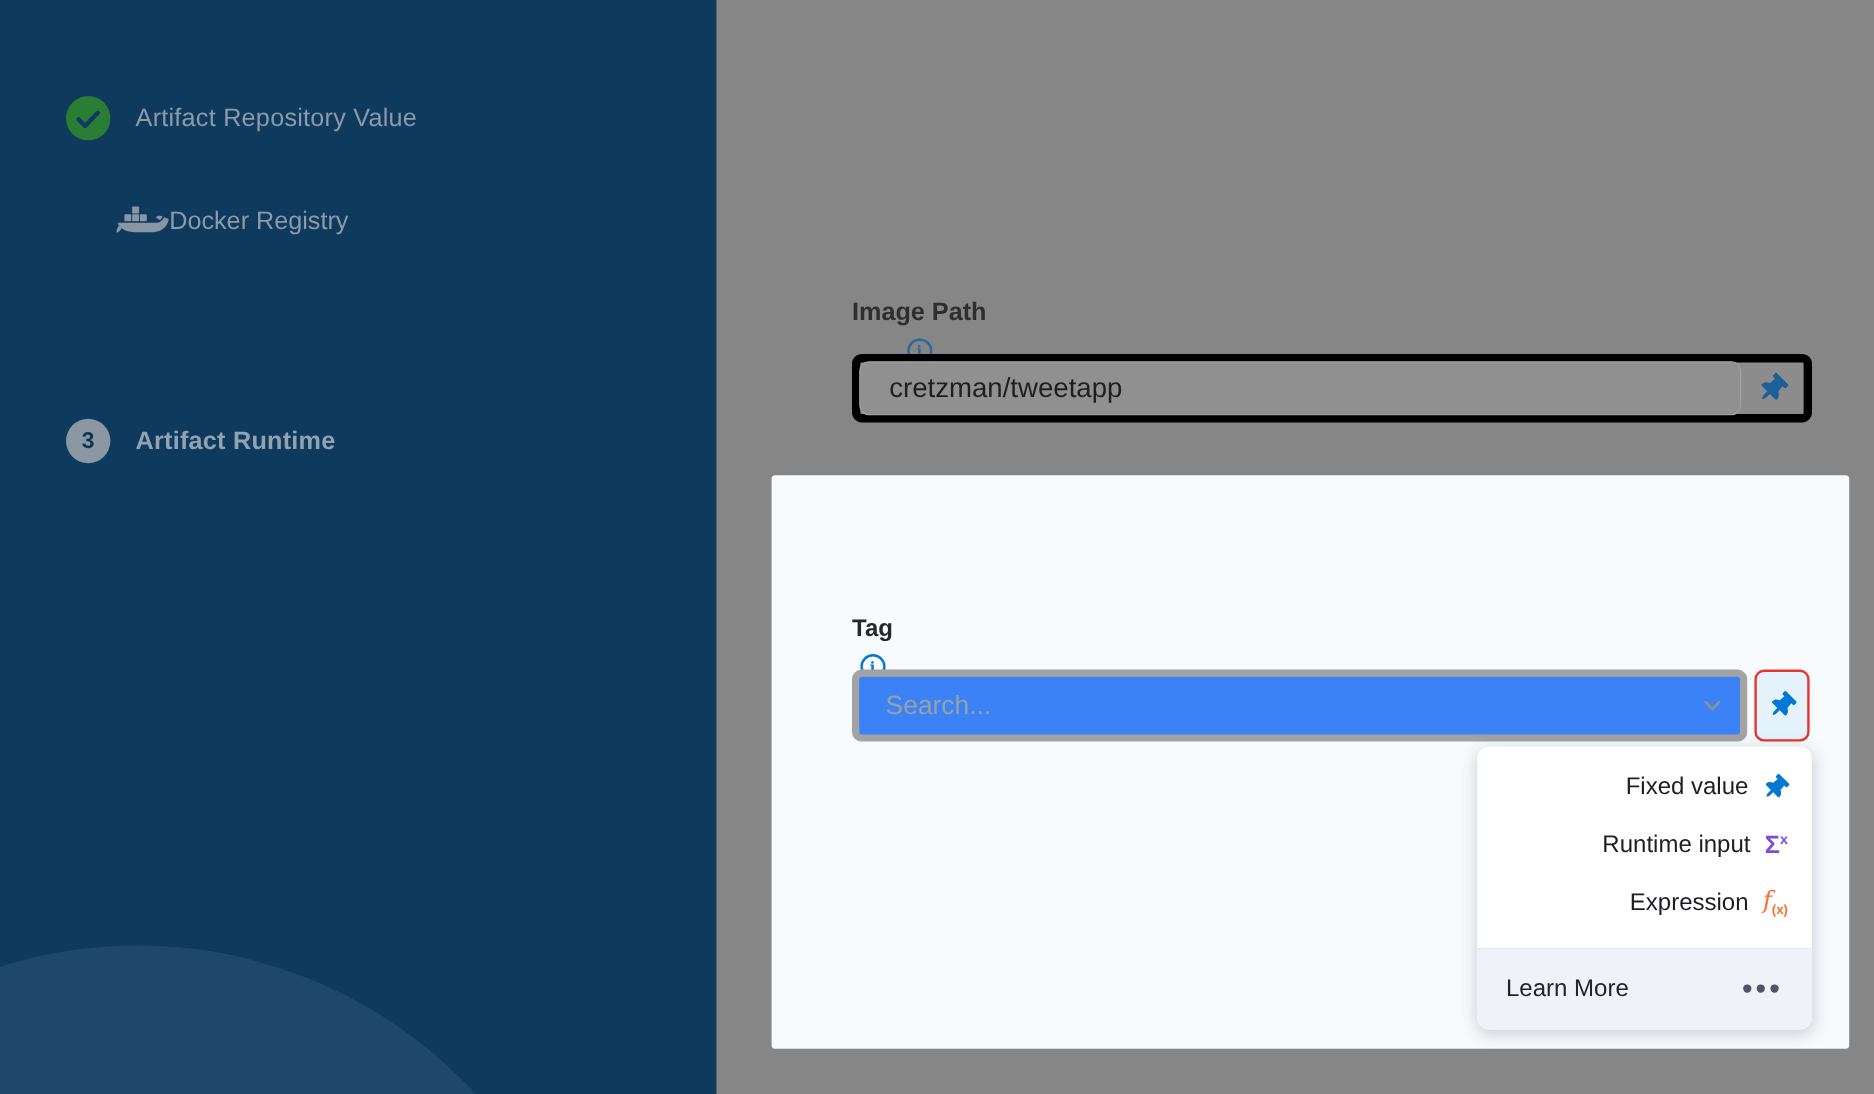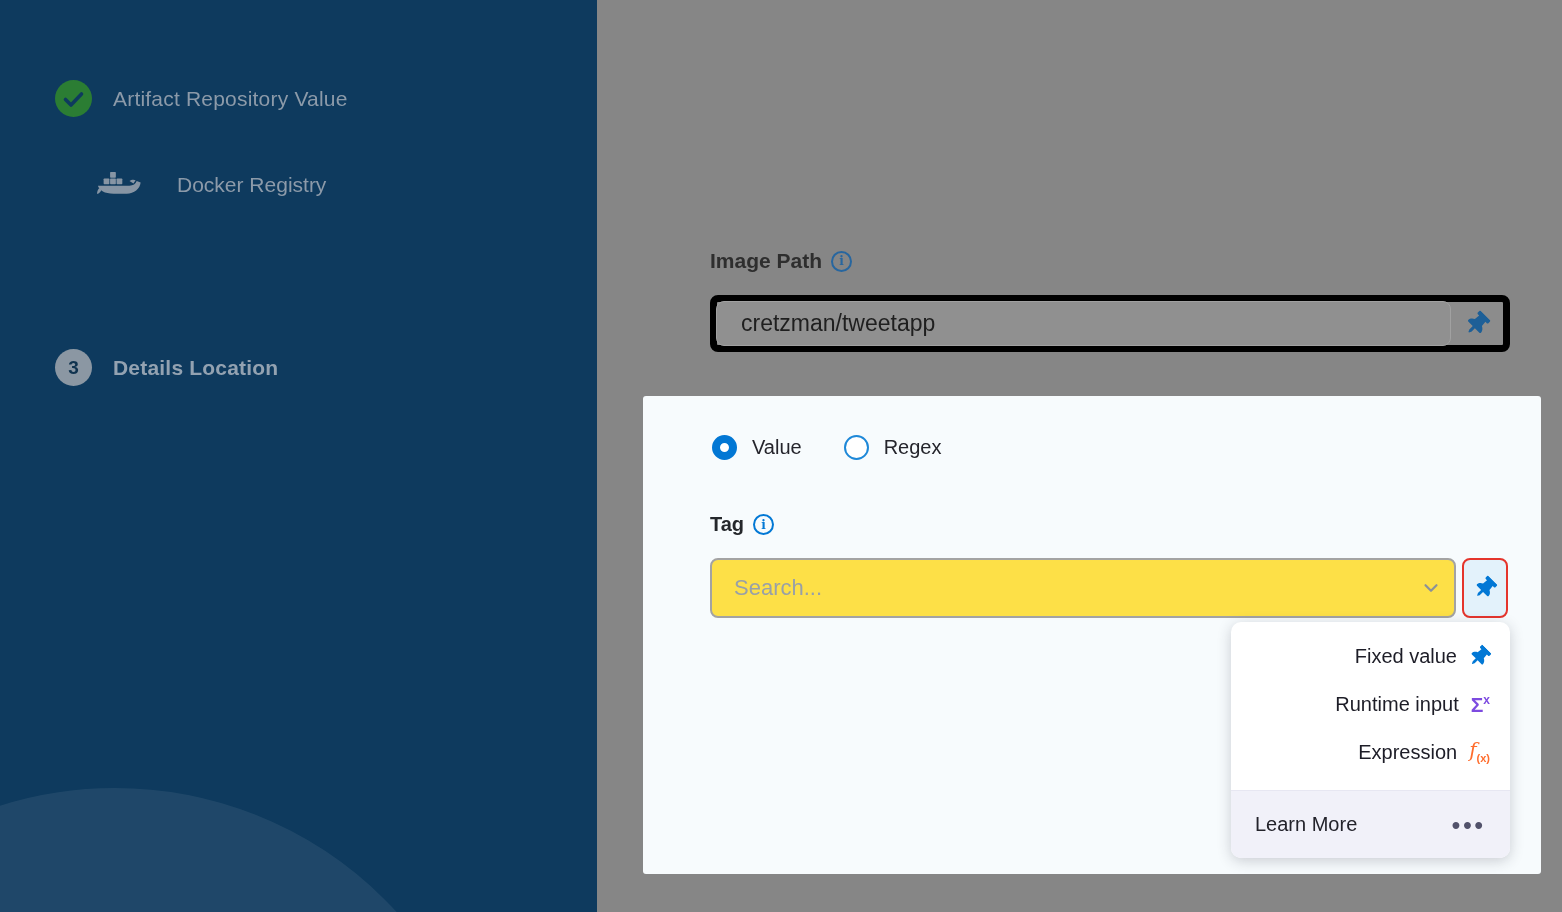--- a/index.html
+++ b/index.html
@@ -11,26 +11,26 @@
   
   .sidebar { position:absolute; left:0; top:0; width:597px; height:912px; background:#0e3a5e; overflow:hidden; }
   .sidebar-arc { position:absolute; left:-267px; top:788px; width:764px; height:764px; border-radius:50%;
                  border:132px solid rgba(255,255,255,0.07); }
   .step-row { position:absolute; left:55px; display:flex; align-items:center; gap:21px; cursor:pointer; }
   .step-row .label { font-size:21px; font-weight:500; color:#8c9aa9; letter-spacing:.2px; }
   .step-row.current .label { font-weight:700; color:#93a2b1; }
   .step-circle-done { width:37px; height:37px; flex:0 0 37px; }
   .step-circle-num { width:37px; height:37px; flex:0 0 37px; border-radius:50%; background:#8b97a3;
                      color:#10334f; font-size:19px; font-weight:700; display:flex; align-items:center; justify-content:center; }
-  .docker-row { position:absolute; left:95px; display:flex; align-items:center; gap:36px; cursor:pointer;text-align:center; }
+  .docker-row { position:absolute; left:95px; display:flex; align-items:center; gap:0; cursor:pointer;text-align:center; }
   .docker-row .label { font-size:21px; font-weight:500; color:#8c9aa9; }
 
   
   .main-title { position:absolute; left:710px; top:84px; font-size:39px; font-weight:700; color:#161616; letter-spacing:.3px; }
-  .field-label { position:absolute; display:flex; align-items:center; gap:9px; font-size:21px; font-weight:600; color:#2e2e2e; }
+  .field-label { position:absolute; display:flex; align-items:center; gap:9px; font-size:21px; font-weight:600; color:#2e2e2e;flex-direction:column; }
   .info-badge { width:21px; height:21px; border-radius:50%; display:inline-flex; align-items:center; justify-content:center;
                 font-size:12px; font-weight:700; font-family:"DejaVu Serif",serif; cursor:pointer; }
   .info-dim { border:2px solid #27669f; color:#27669f; }
   .info-bright { border:2px solid #0278d5; color:#0278d5; }
 
   .imagepath-wrap { position:absolute; left:710px; top:295px; width:800px; height:57px; display:flex;
                     border:7px solid #000000; border-radius:8px; background:#8c8c8c; }
   .imagepath-input { flex:1; border:1px solid #a1a1a1; border-radius:8px; margin:-1px 0 -1px -1px; background:#909090;
                      font-size:23px; color:#1f1f1f; padding:0 24px; outline:none; font-family:inherit; }
   .imagepath-pin { width:52px; display:flex; align-items:center; justify-content:center; background:transparent;
@@ -42,22 +42,22 @@
   .radio-row { position:absolute; left:69px; top:39px; display:flex; align-items:center; gap:42px; }
   .radio-opt { display:flex; align-items:center; gap:15px; cursor:pointer; }
   .radio-dot { width:25px; height:25px; border-radius:50%; background:#ffffff; }
   .radio-dot.sel { border:8px solid #0277d4; }
   .radio-dot.unsel { border:2px solid #1e88d8; }
   .radio-opt .label { font-size:20px; color:#25252c; }
 
   .tag-label { left:67px; top:117px; color:#24272b; font-weight:700; font-size:20px; }
   .panel .field-label { position:absolute; }
 
-  .tag-field { position:absolute; left:67px; top:162px; width:746px; height:60px; border:2px solid #a3a3a3;
-               border-radius:8px; background:#fde047; display:flex; align-items:center; }
+  .tag-field { position:absolute; left:67px; top:162px; width:746px; height:60px; border:6px solid #a3a3a3;
+               border-radius:8px; background:#3b82f6; display:flex; align-items:center; }
   .tag-input { flex:1; border:none; outline:none; background:transparent; font-size:22px; color:#2c2c33;
                padding:0 22px; font-family:inherit; }
   .tag-input::placeholder { color:#98a0a8; opacity:1; }
   .tag-chevron { width:46px; display:flex; align-items:center; justify-content:center; cursor:pointer; }
   .tag-pin-btn { position:absolute; left:819px; top:162px; width:46px; height:60px; border:2px solid #e5352c;
                  border-radius:8px; background:#e3f2fb; display:flex; align-items:center; justify-content:center; cursor:pointer; }
 
   
   .type-menu { position:absolute; left:588px; top:226px; width:279px; height:236px; background:#ffffff;
                border-radius:10px; box-shadow:0 3px 14px rgba(40,41,61,0.22); display:flex; flex-direction:column; }
@@ -101,51 +101,41 @@
         <path d="M4 27h44c5 0 8.5-2.5 10-6.5l5.5 2c-1 9-9 15.5-19.5 15.5h-18C13 38 6.5 33.5 4 27z"></path>
         <path d="M48 20.5c2.5-2 6-2.5 8.5-1l-3 4.5z"></path>
         <path d="M6 30c-2 2-3.5 5.5-3 8.5 2.5-.5 5-3 6-6z"></path>
       </svg>
       <span class="label">Docker Registry</span>
     </div>
 
 
     <div class="step-row current" style="top:349px;">
       <span class="step-circle-num">3</span>
-      <span class="label">Details Location</span>
+      <span class="label">Artifact Runtime</span>
     </div>
   </div>
 
 
   <div class="field-label" style="left:710px; top:249px;">
     <span>Image Path</span>
     <span class="info-badge info-dim">i</span>
   </div>
 
   <div class="imagepath-wrap">
     <input class="imagepath-input" type="text" value="cretzman/tweetapp" style="">
     <button class="imagepath-pin">
       <svg class="pin-svg" width="24" height="24" viewBox="0 0 384 512" style="transform:rotate(45deg);">
         <path fill="#1d5f97" d="M298 214L286 96h42c13 0 24-11 24-24V24c0-13-11-24-24-24H56C43 0 32 11 32 24v48c0 13 11 24 24 24h42L86 214C37 237 0 277 0 328c0 13 11 24 24 24h136v104c0 1 0 2 1 4l24 48c3 6 11 6 14 0l24-48c1-2 1-3 1-4V352h136c13 0 24-11 24-24 0-51-38-91-86-114z"></path>
       </svg>
     </button>
   </div>
 
   <div class="panel">
 
-    <div class="radio-row">
-      <div class="radio-opt">
-        <span class="radio-dot sel"></span>
-        <span class="label">Value</span>
-      </div>
-      <div class="radio-opt">
-        <span class="radio-dot unsel"></span>
-        <span class="label">Regex</span>
-      </div>
-    </div>
 
     <div class="field-label tag-label">
       <span>Tag</span>
       <span class="info-badge info-bright">i</span>
     </div>
 
     <div class="tag-field">
       <input class="tag-input" type="text" placeholder="Search..." style="">
       <span class="tag-chevron">
         <svg width="22" height="22" viewBox="0 0 20 20" fill="none">

